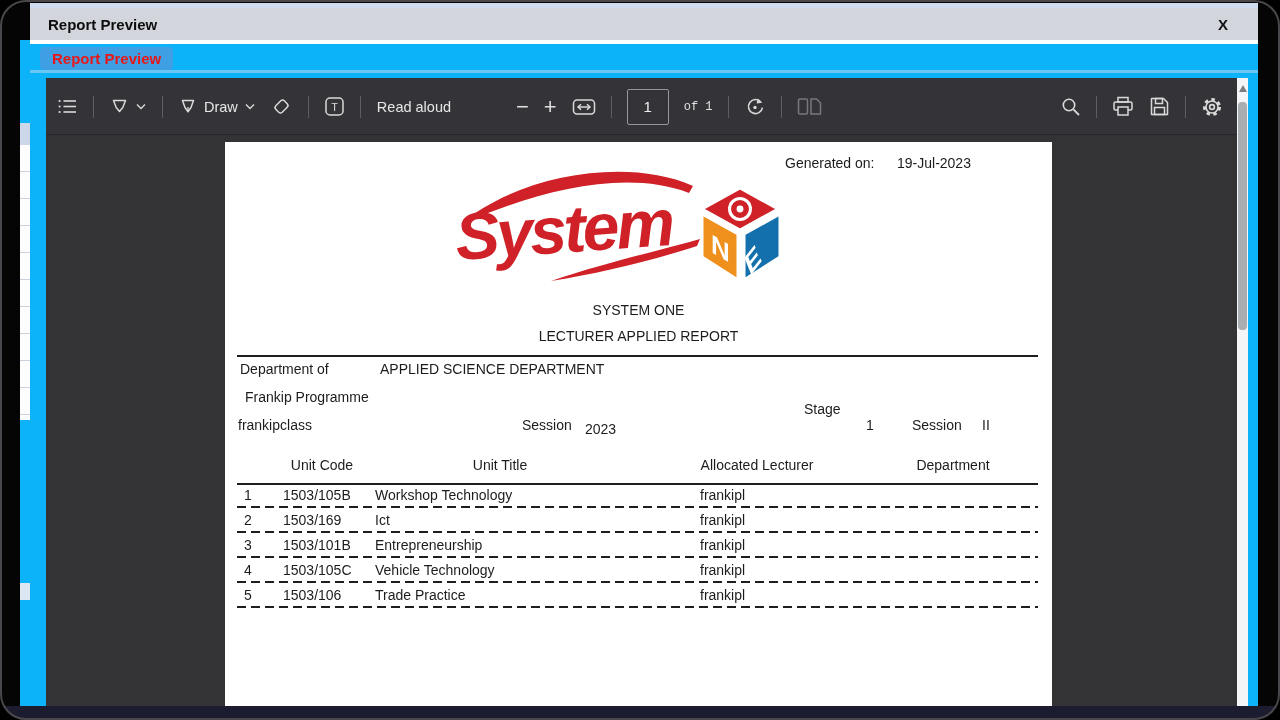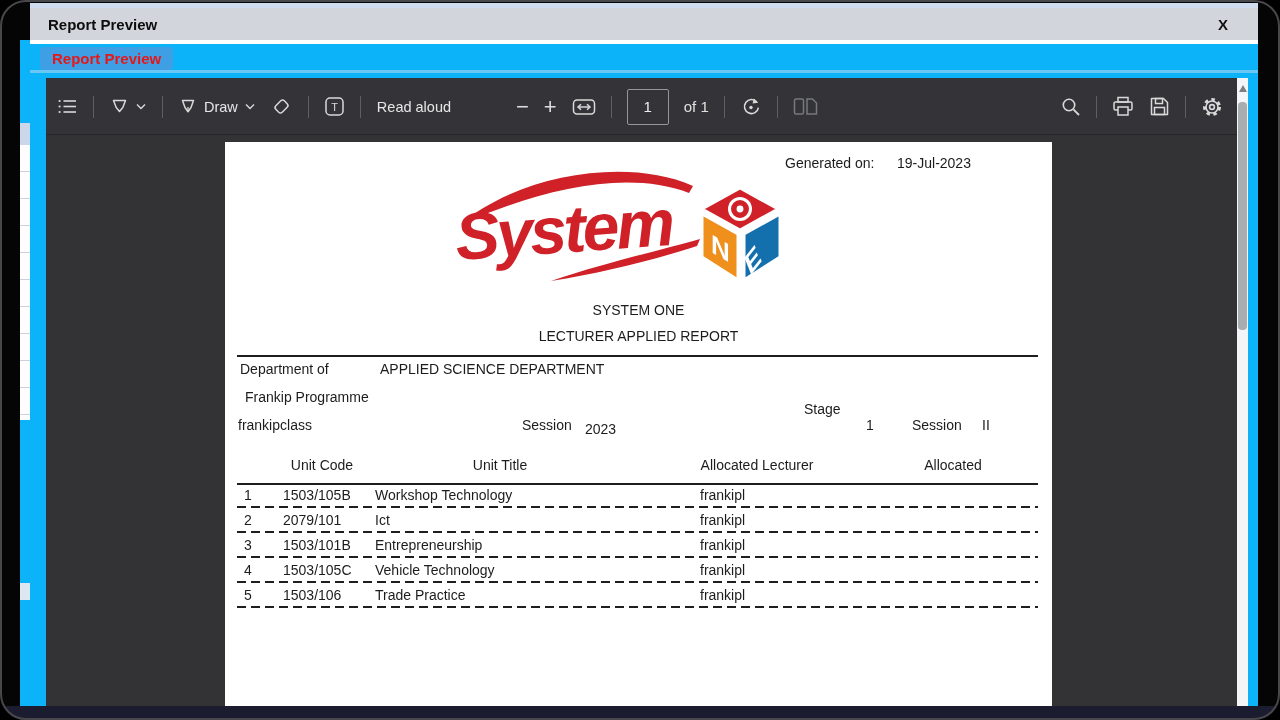--- a/index.html
+++ b/index.html
@@ -40,21 +40,21 @@
   .tg-left{left:12px;gap:16px;}
   .tg-center{left:470px;gap:15px;}
   .tg-right{right:14px;gap:15px;}
   .tbtn{display:flex;align-items:center;gap:7px;color:#dcdcdc;}
   .tdiv{width:1px;height:22px;background:#5f5f63;}
   .ticon{display:block;}
   .tlabel{font-size:14.5px;color:#e6e6e6;}
   .glyph{font-size:22px;font-weight:300;color:#dcdcdc;line-height:1;}
   .pagebox{width:40px;height:34px;border:1px solid #97979b;border-radius:2px;background:transparent;
     color:#eee;font-size:15px;display:flex;align-items:center;justify-content:center;}
-  .oflabel{font-size:15px;color:#e0e0e0;}
+  .oflabel{font-size:12px;color:#e0e0e0;font-family:Liberation Mono, monospace;}
 
   .canvas{position:absolute;left:0;top:57px;width:100%;height:575px;background:#333336;}
   .page{position:absolute;left:179px;top:7px;width:827px;height:718px;background:#ffffff;
     color:#1c1c1c;font-size:14px;}
   .abs{position:absolute;white-space:nowrap;}
   .center{left:50%;transform:translateX(-50%);}
   .hline{position:absolute;left:12px;width:801px;height:2px;background:#1e1e1e;}
   .dline{position:absolute;left:12px;width:801px;height:2px;
     background:repeating-linear-gradient(90deg,#1e1e1e 0 9px,transparent 9px 14px);}
   .hdr{transform:translateX(-50%);}
@@ -248,32 +248,32 @@
           <span class="abs" style="left:297px;top:275px;">Session</span>
           <span class="abs" style="left:360px;top:279px;">2023</span>
           <span class="abs" style="left:579px;top:259px;">Stage</span>
           <span class="abs" style="left:641px;top:275px;">1</span>
           <span class="abs" style="left:687px;top:275px;">Session</span>
           <span class="abs" style="left:757px;top:275px;">II</span>
 
           <span class="abs hdr" style="left:97px;top:315px;">Unit Code</span>
           <span class="abs hdr" style="left:275px;top:315px;">Unit Title</span>
           <span class="abs hdr" style="left:532px;top:315px;">Allocated Lecturer</span>
-          <span class="abs hdr" style="left:728px;top:315px;">Allocated</span>
+          <span class="abs hdr" style="left:728px;top:315px;">Department</span>
 
           <div class="hline" style="top:341px;"></div>
 
           <span class="abs" style="left:19px;top:345px;">1</span>
           <span class="abs" style="left:58px;top:345px;">1503/105B</span>
           <span class="abs" style="left:150px;top:345px;">Workshop Technology</span>
           <span class="abs" style="left:475px;top:345px;">frankipl</span>
           <div class="dline" style="top:364px;"></div>
 
           <span class="abs" style="left:19px;top:370px;">2</span>
-          <span class="abs" style="left:58px;top:370px;">2079/101</span>
+          <span class="abs" style="left:58px;top:370px;">1503/169</span>
           <span class="abs" style="left:150px;top:370px;">Ict</span>
           <span class="abs" style="left:475px;top:370px;">frankipl</span>
           <div class="dline" style="top:389px;"></div>
 
           <span class="abs" style="left:19px;top:395px;">3</span>
           <span class="abs" style="left:58px;top:395px;">1503/101B</span>
           <span class="abs" style="left:150px;top:395px;">Entrepreneurship</span>
           <span class="abs" style="left:475px;top:395px;">frankipl</span>
           <div class="dline" style="top:414px;"></div>
 

